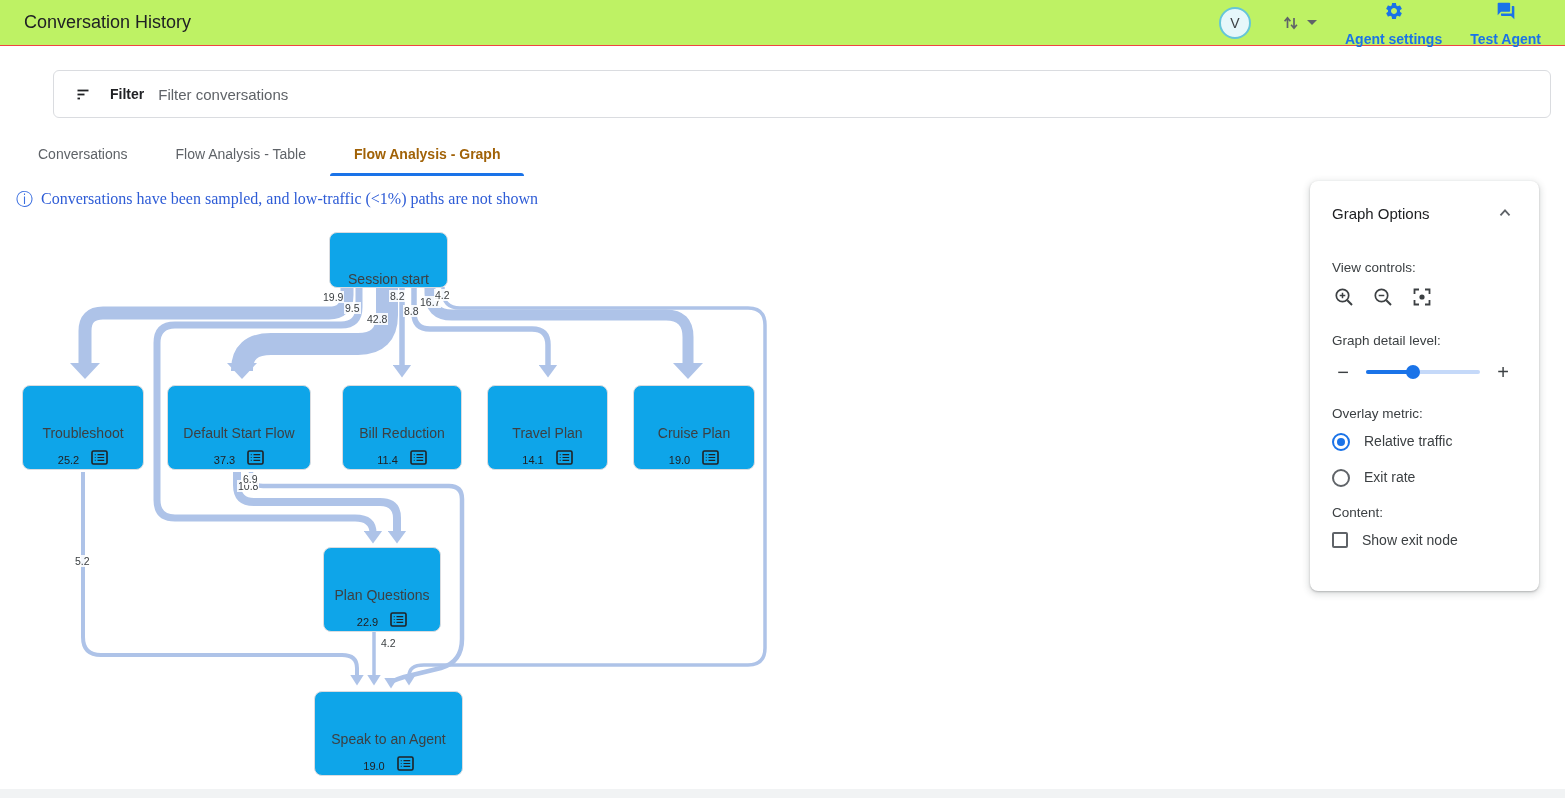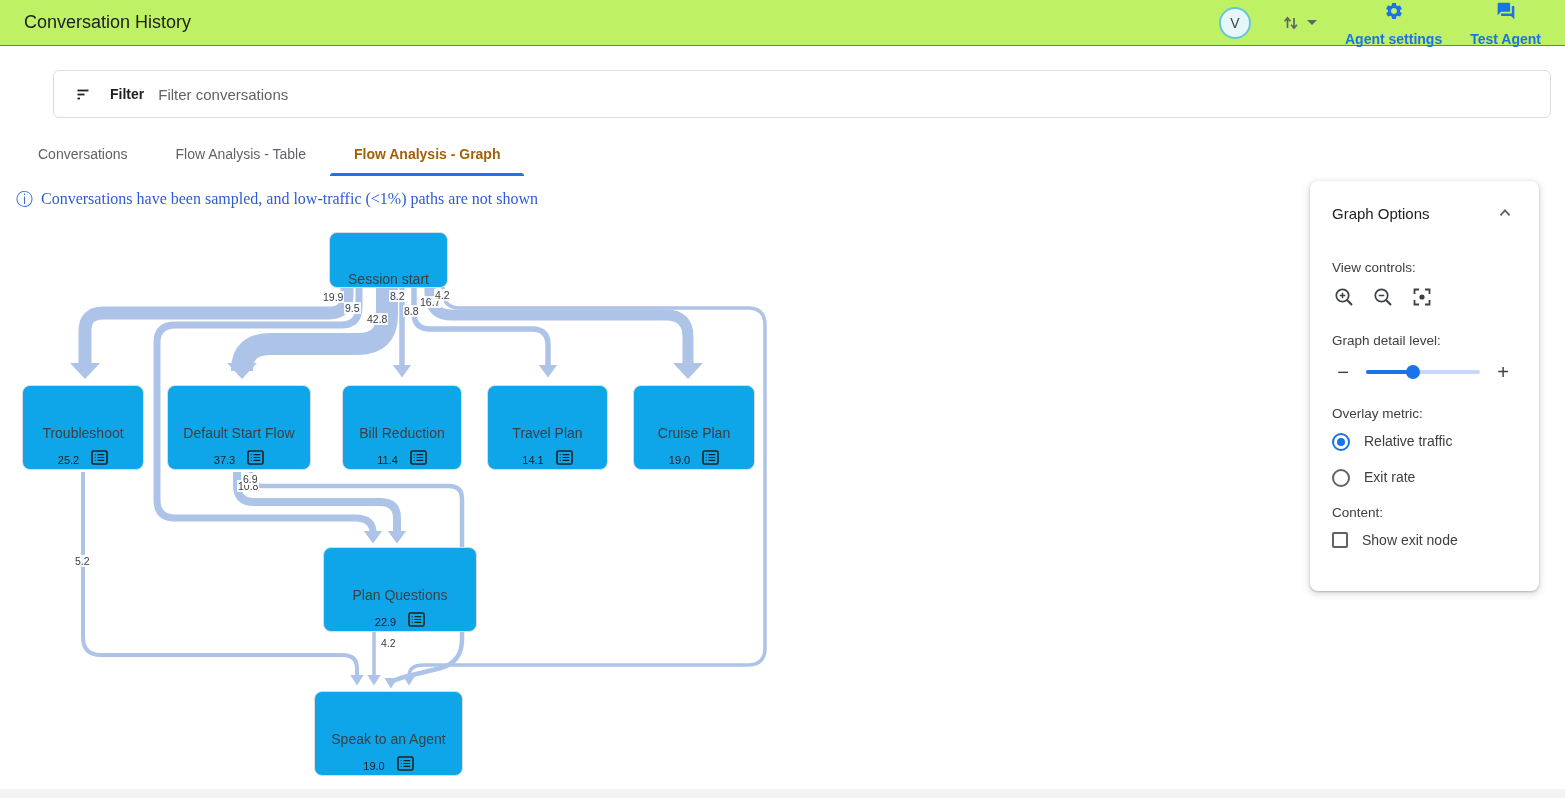--- a/index.html
+++ b/index.html
@@ -257,21 +257,21 @@
         <span>
           <svg width="17" height="15" viewBox="0 0 17 15" fill="none" stroke="#202124">
             <rect x="1" y="1" width="15" height="13" rx="1.5" stroke-width="1.6"></rect>
             <path d="M6.5 4.7 H13.2 M6.5 7.5 H13.2 M6.5 10.3 H13.2" stroke-width="1.2"></path>
             <path d="M3.8 4.7 h.8 M3.8 7.5 h.8 M3.8 10.3 h.8" stroke-width="1.2"></path>
           </svg>
         </span>
       </div>
     </div>
 
-    <div class="gnode" style="left:323px; top:322px; width:154px; height:85px;">
+    <div class="gnode" style="left:323px; top:322px; width:118px; height:85px;">
       <div class="gnode-title">Plan Questions</div>
       <div class="gnode-meta">
         <span class="gnode-value">22.9</span>
         <span>
           <svg width="17" height="15" viewBox="0 0 17 15" fill="none" stroke="#202124">
             <rect x="1" y="1" width="15" height="13" rx="1.5" stroke-width="1.6"></rect>
             <path d="M6.5 4.7 H13.2 M6.5 7.5 H13.2 M6.5 10.3 H13.2" stroke-width="1.2"></path>
             <path d="M3.8 4.7 h.8 M3.8 7.5 h.8 M3.8 10.3 h.8" stroke-width="1.2"></path>
           </svg>
         </span>

